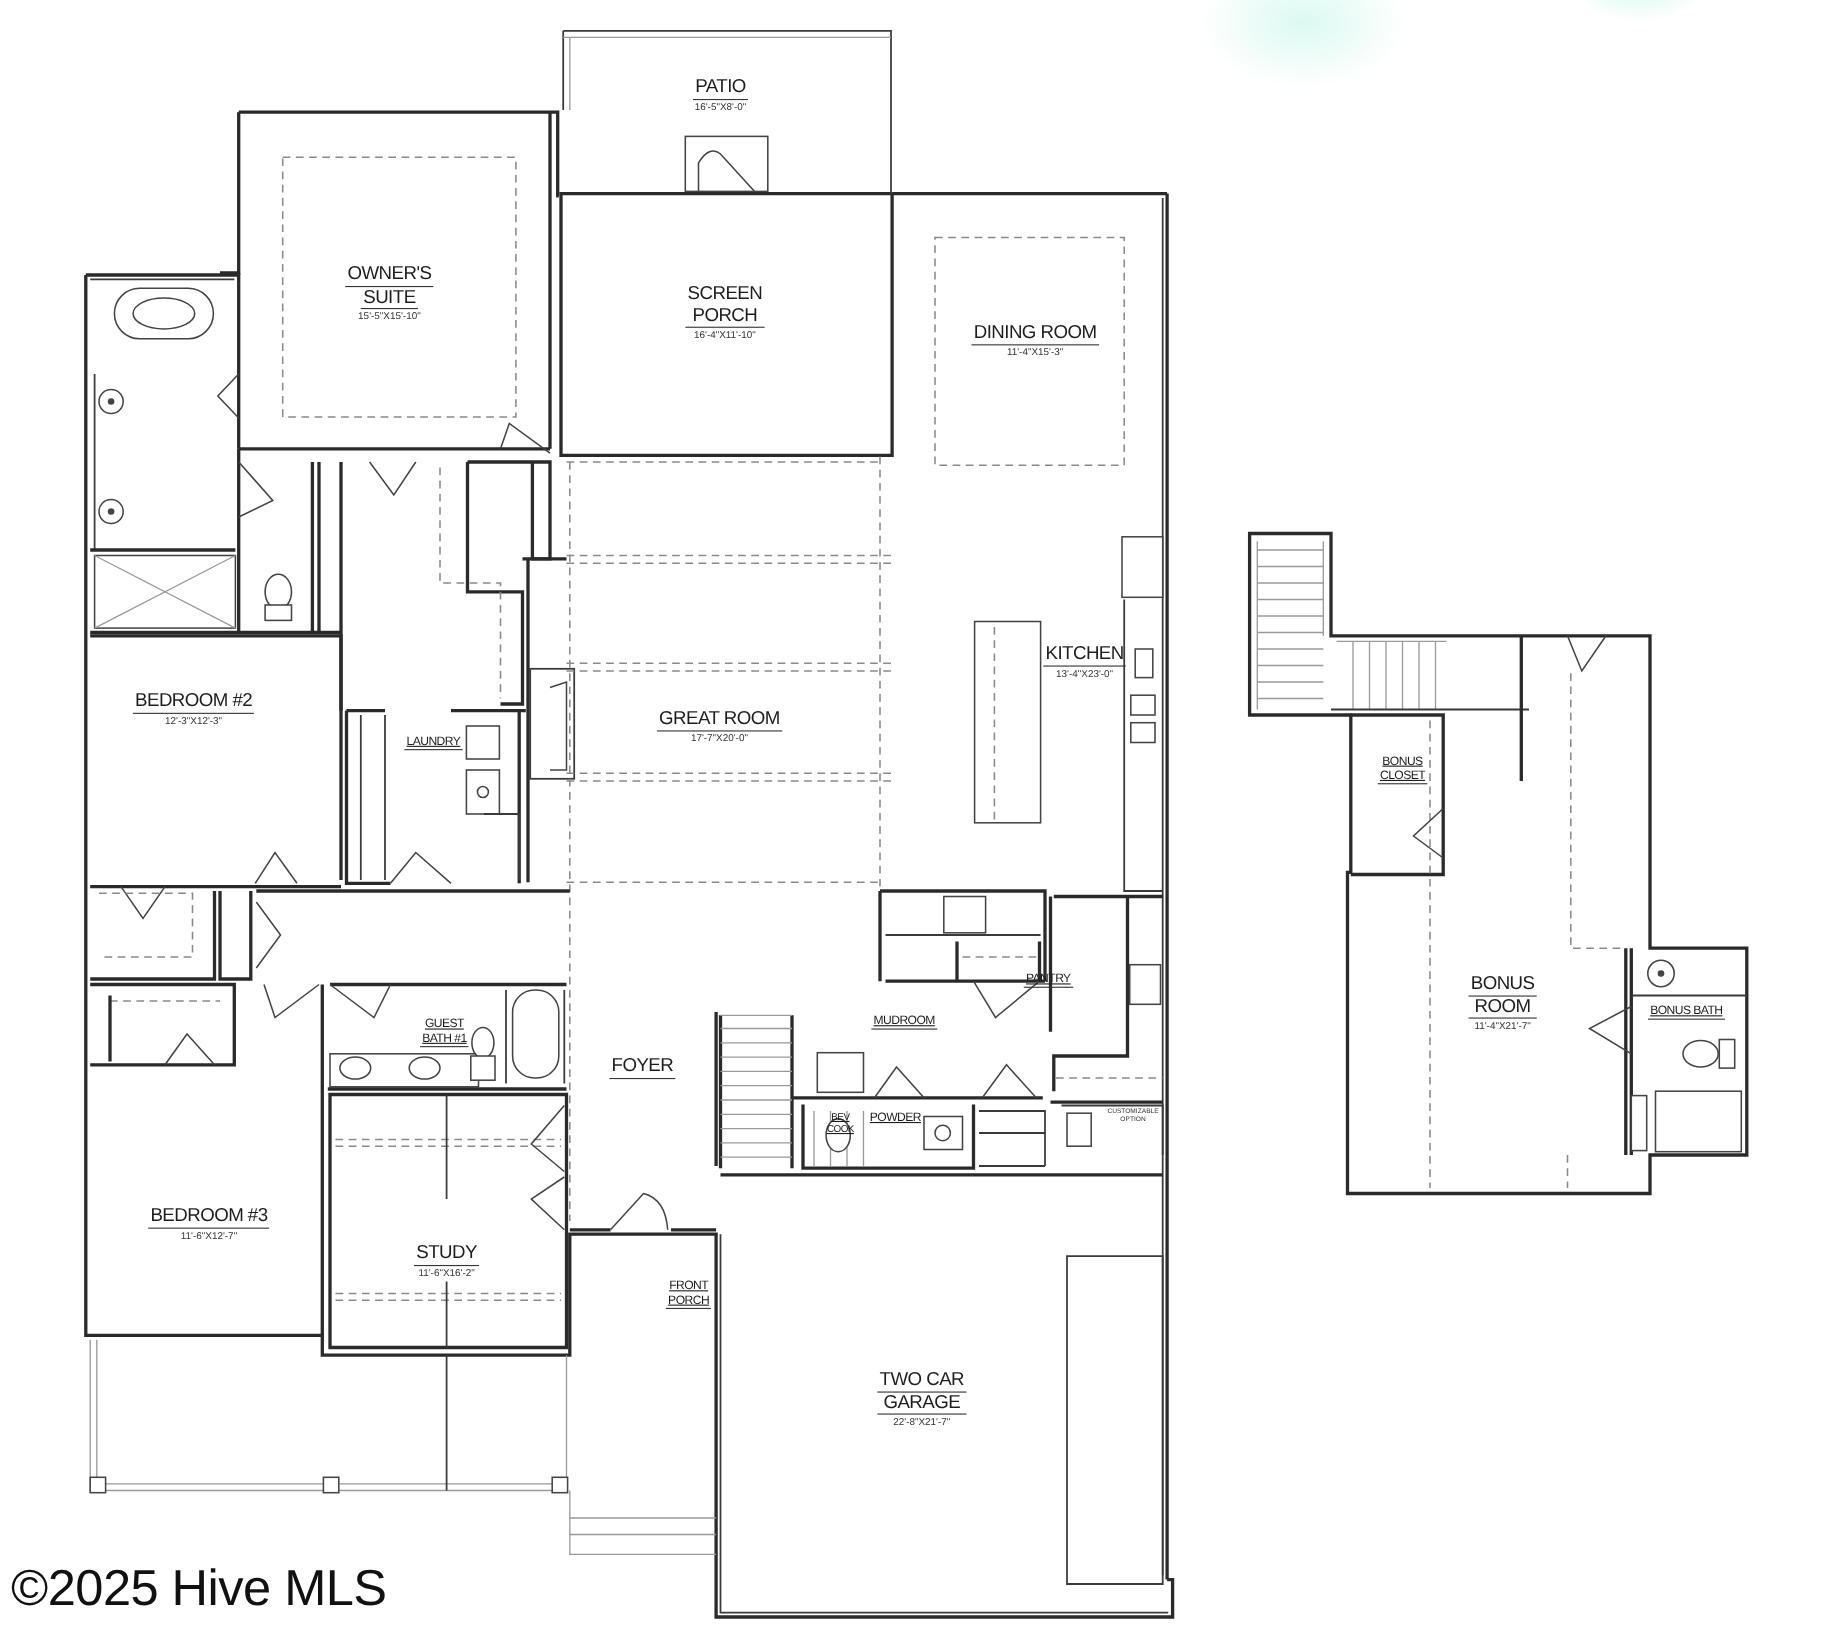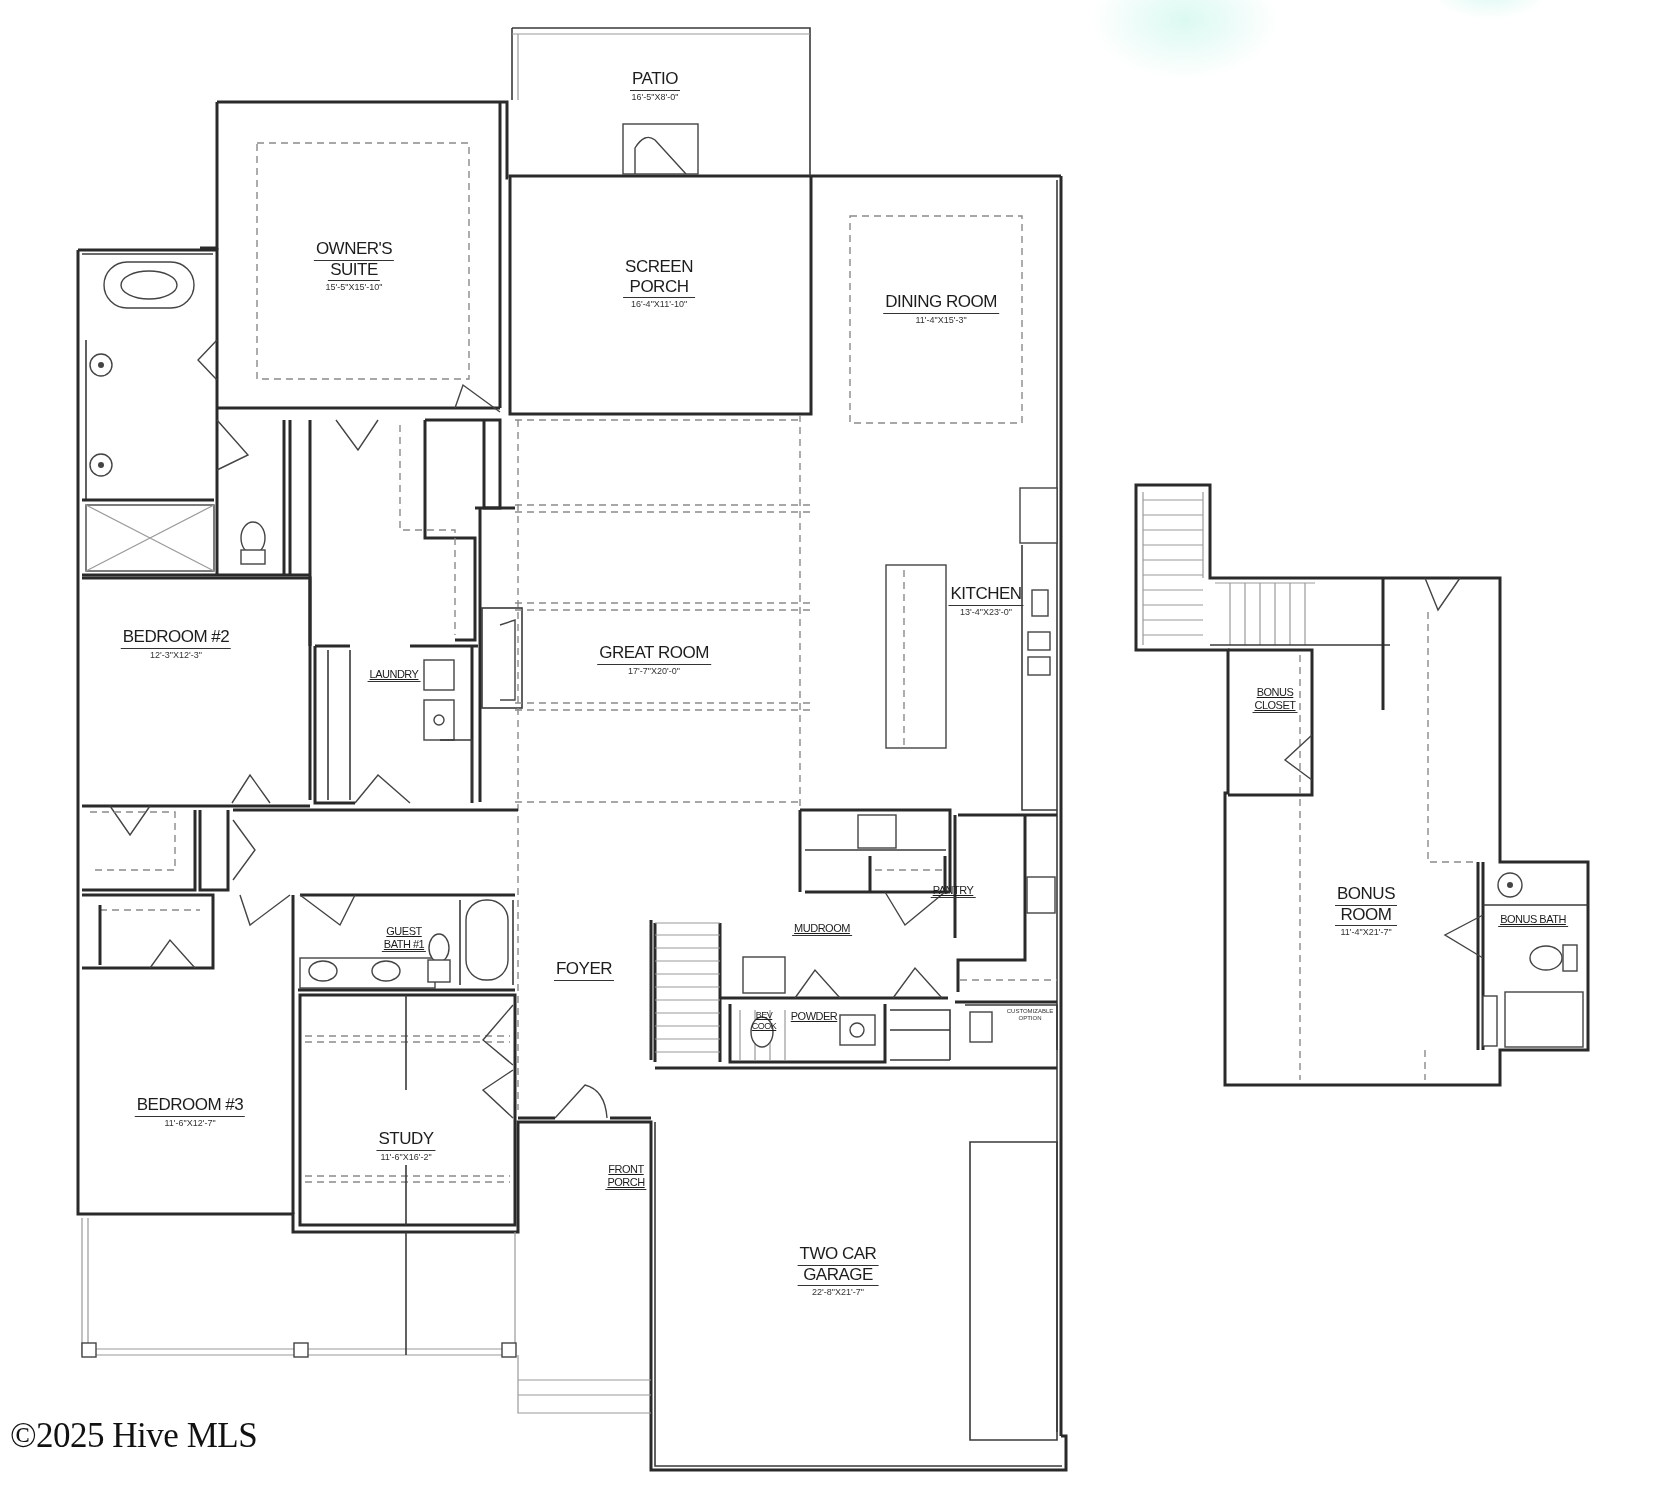--- a/index.html
+++ b/index.html
@@ -8,21 +8,21 @@
   .wall{fill:none;stroke:#2a2a2a;stroke-width:3;}
   .wall-thin{fill:none;stroke:#3a3a3a;stroke-width:1.6;}
   .dash{fill:none;stroke:#8a8a8a;stroke-width:1.4;stroke-dasharray:7 5;}
   .light{fill:none;stroke:#9a9a9a;stroke-width:1.2;}
   .fix{fill:#fff;stroke:#444;stroke-width:1.4;}
   .door{fill:none;stroke:#444;stroke-width:1.4;}
   .room-label{position:absolute;transform:translateX(-50%);text-align:center;color:#1d1d1d;line-height:1.1;white-space:nowrap;}
   .room-name{display:block;font-size:17px;letter-spacing:-0.5px;border-bottom:1.5px solid #333;padding:0 2px 1px;}
   .room-name.small{font-size:11px;border-bottom-width:1px;text-decoration:underline;}
   .room-dim{display:block;font-size:9px;color:#333;margin-top:2px;}
-  .copyright{position:absolute;left:10px;top:1416px;font-size:35px;color:#111;letter-spacing:-0.5px;font-family:Liberation Serif, serif;}
+  .copyright{position:absolute;left:10px;top:1416px;font-size:46px;color:#111;letter-spacing:-0.5px;}
   .blob{position:absolute;border-radius:50%;background:radial-gradient(ellipse at center,rgba(190,245,230,0.55),rgba(255,255,255,0) 70%);}
 </style>
 </head>
 <body>
 
 <div class="blob" style="left:1090px;top:-40px;width:190px;height:120px;"></div>
 <div class="blob" style="left:1430px;top:-40px;width:120px;height:60px;"></div>
 
 <svg id="plan" viewBox="0 0 1659 1500" xmlns="http://www.w3.org/2000/svg">
 

